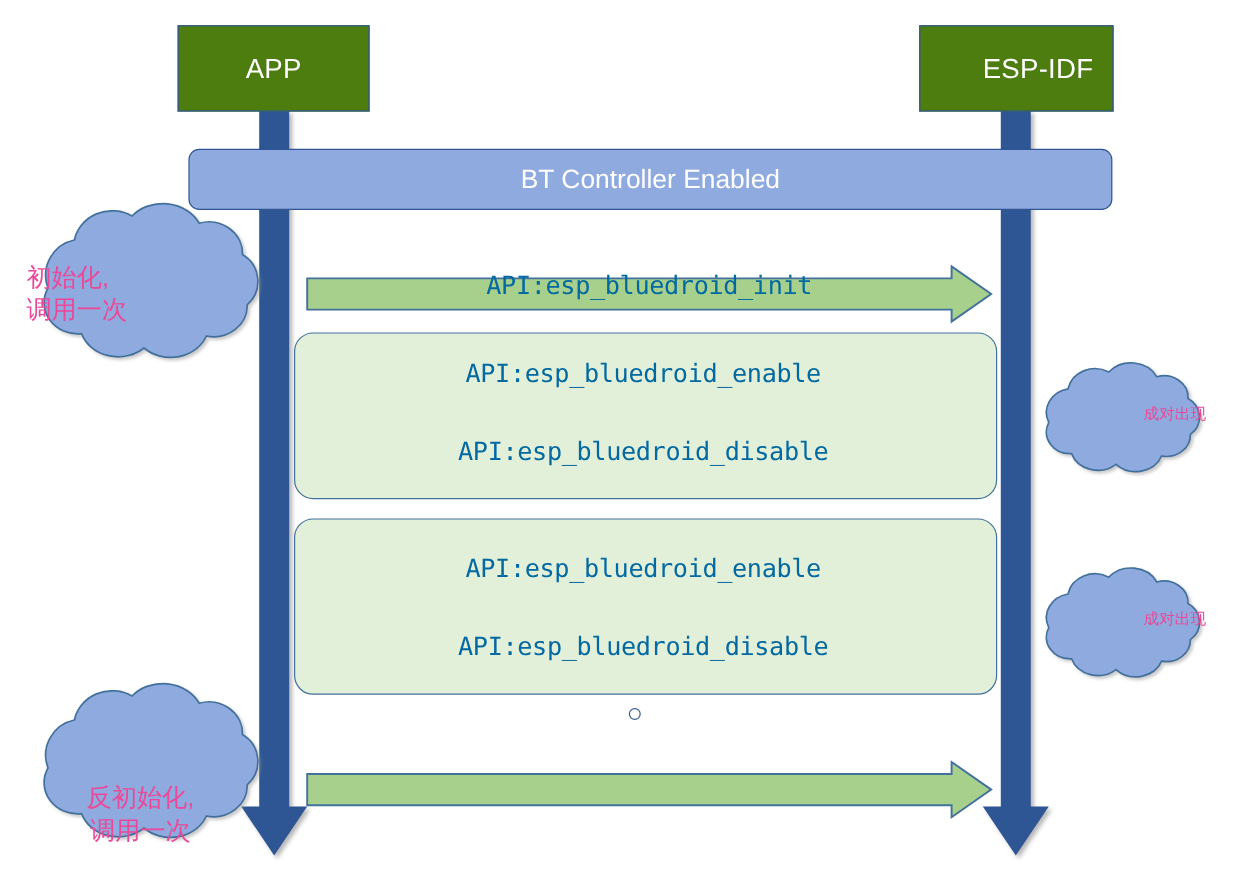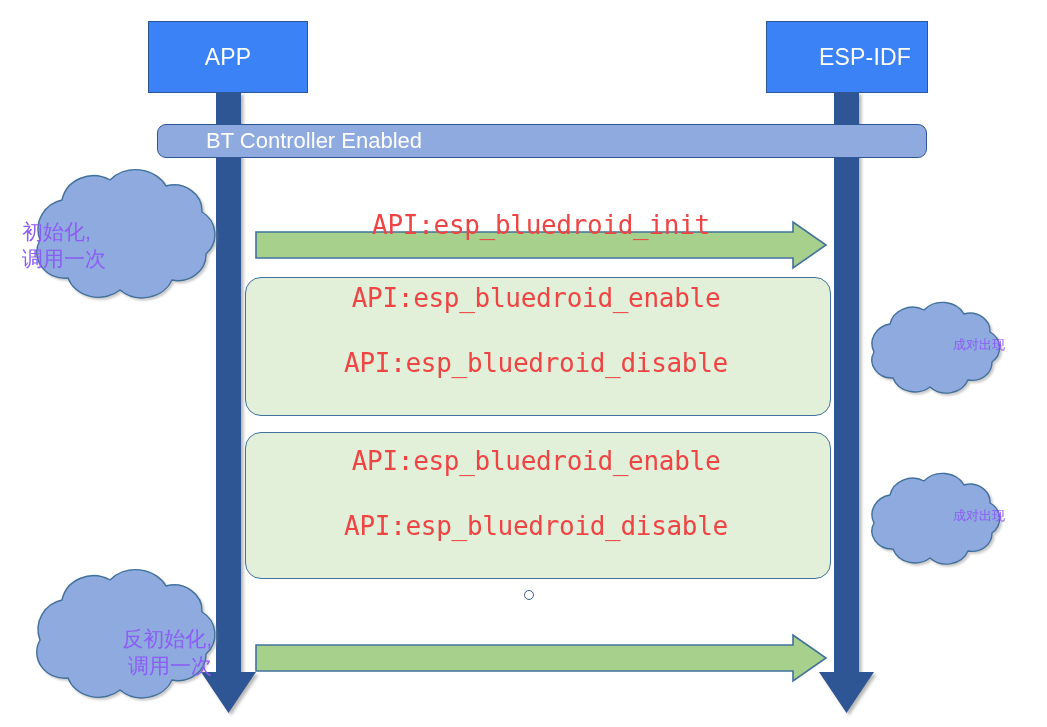--- a/index.html
+++ b/index.html
@@ -23,79 +23,79 @@
     left: 0;
     top: 0;
     width: 1047px;
     height: 727px;
   }
 
   
   .actor-box {
     position: absolute;
     box-sizing: border-box;
-    background: #3b82f6;
+    background: #4d7c0f;
     border: 1.6px solid #2e5694;
     color: #ffffff;
     display: flex;
     align-items: center;
     justify-content: center;
     font-size: 23px;
     letter-spacing: .2px;
     z-index: 6;
   }
   #actor-app   { left: 148px; top: 21px;  width: 160px; height: 72px; }
   #actor-idf   { left: 766px; top: 21px;  width: 162px; height: 72px; padding-left: 36px; }
 
   
   #bt-bar {
     position: absolute;
     left: 157px;
     top: 124px;
     width: 770px;
-    height: 34px;
+    height: 51px;
     box-sizing: border-box;
     background: #8faade;
     border: 1.6px solid #2e5694;
     border-radius: 9px;
     color: #ffffff;
     display: flex;
     align-items: center;
-    justify-content: flex-start;
+    justify-content: center;
     font-size: 22px;
     z-index: 7;
-    padding-left: 48px;
   }
 
   
   .pair-group {
     position: absolute;
     box-sizing: border-box;
     background: #e2efd9;
     border: 1.4px solid #41719c;
     border-radius: 16px;
     z-index: 4;
   }
   #group-1 { left: 245px; top: 277px; width: 586px; height: 139px; }
   #group-2 { left: 245px; top: 432px; width: 586px; height: 147px; }
 
   
   .msg-label {
     position: absolute;
     font-family: "DejaVu Sans Mono", "Liberation Mono", monospace;
-    font-size: 26px;
-    color: #ef4444;
+    font-size: 21px;
+    color: #0369a1;
     white-space: nowrap;
     text-align: center;
     z-index: 8;
     letter-spacing: -0.3px;
+    margin-top: 16px;
   }
   .cloud-text {
     position: absolute;
-    color: #8b5cf6;
+    color: #ec4899;
     text-align: center;
     z-index: 10;
     white-space: pre-line;
     line-height: 1.28;
   }
   .cloud-text.big   { font-size: 21px; }
   .cloud-text.small { font-size: 13px; text-align: right; }
 
   
   #continuation-dot {
@@ -236,16 +236,16 @@
 
   <div id="continuation-dot"></div>
 
   <div class="cloud-text big" style="left:22px; top:219px; width:180px; text-align:left;">初始化,
 调用一次</div>
 
   <div class="cloud-text small" style="left:895px; top:337px; width:110px;">成对出现</div>
 
   <div class="cloud-text small" style="left:895px; top:508px; width:110px;">成对出现</div>
 
-  <div class="cloud-text big" style="left:22px; top:626px; width:190px; text-align:right;">反初始化,
+  <div class="cloud-text big" style="left:22px; top:653px; width:190px; text-align:center;">反初始化,
 调用一次</div>
 
 </div>
 
 </body></html>

